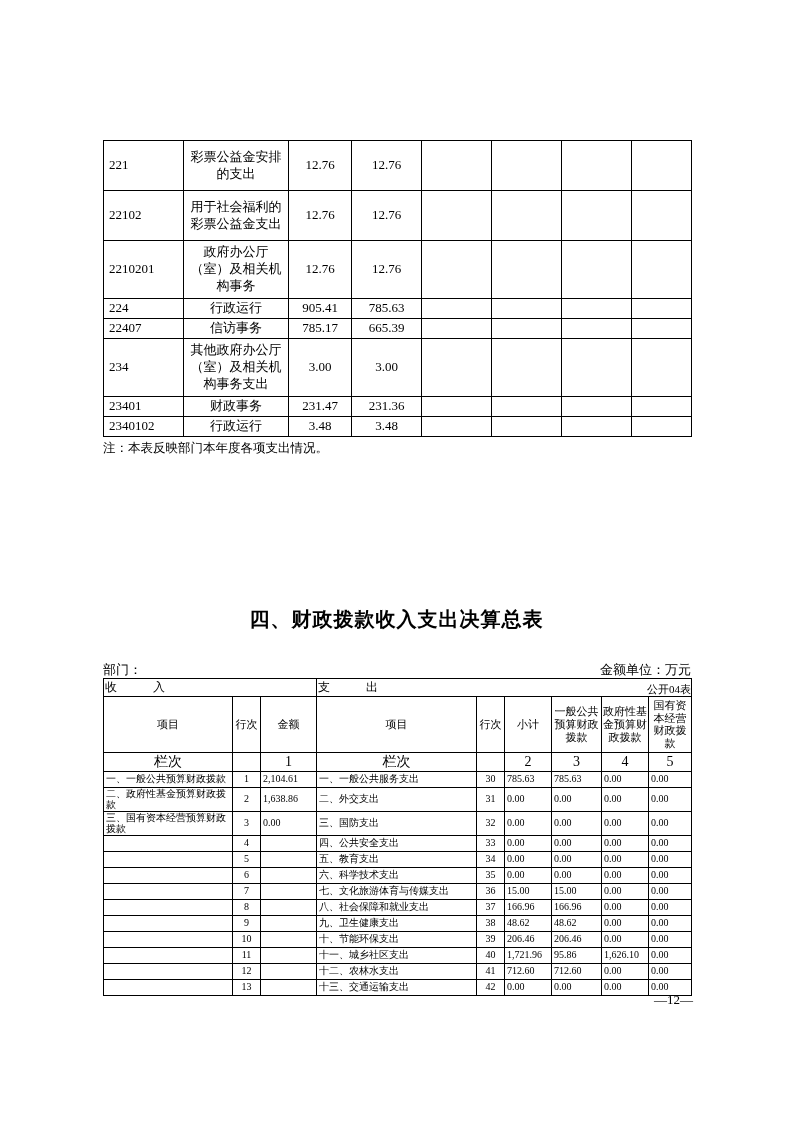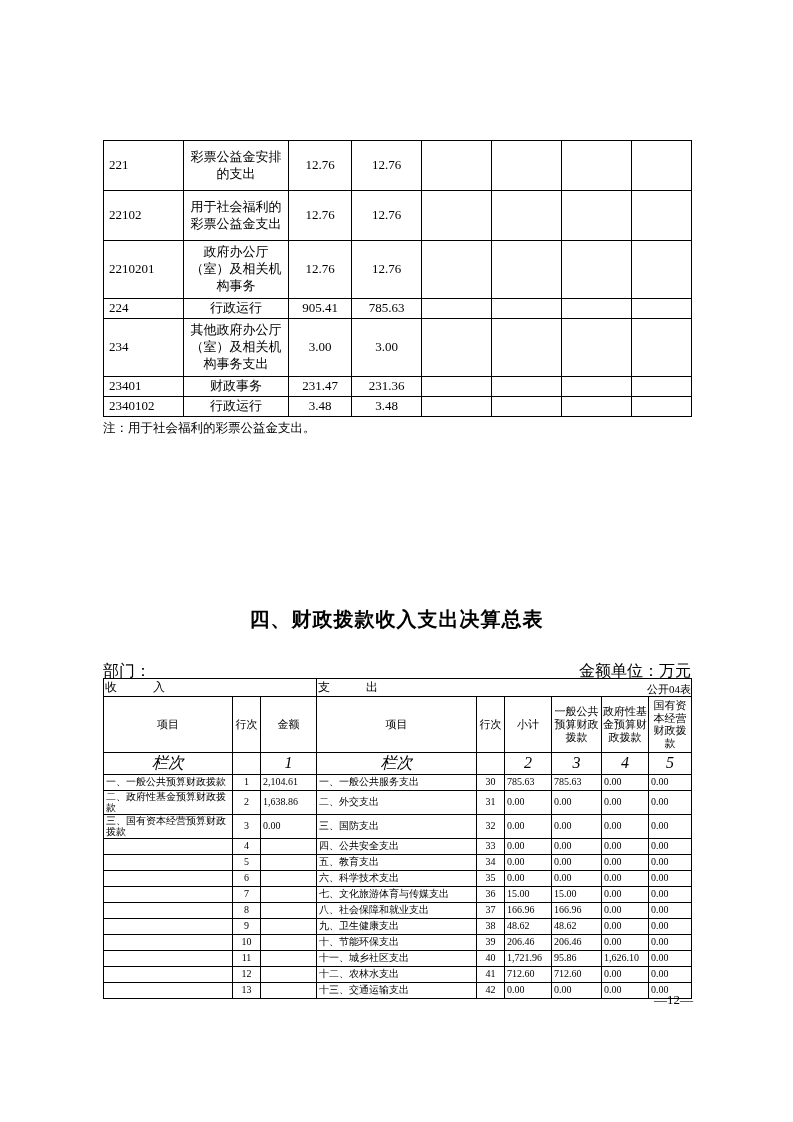--- a/index.html
+++ b/index.html
@@ -27,29 +27,29 @@
 
   
   .title {
     position: absolute; left: 0; top: 606px; width: 793px; margin: 0;
     text-align: center; font-size: 20px; font-weight: 700; letter-spacing: 1px;
     font-family: "Liberation Sans", "DejaVu Sans", sans-serif;
   }
   .formlabel { position: absolute; right: 102px; top: 682px; font-size: 11px; }
   .metaline {
     position: absolute; left: 103px; top: 661px; width: 588px;
-    display: flex; justify-content: space-between; font-size: 16px;
+    display: flex; justify-content: space-between; font-size: 13px;
   }
 
   
   .t2 { position: absolute; left: 103px; top: 678px; }
   .t2 td { padding: 0 1px; }
   .t2 tr.h1 td { font-size: 12px; height: 16px; }
   .t2 tr.h2 td { font-size: 11px; line-height: 1.15; text-align: center; padding: 2px 0; }
-  .t2 tr.lr td { font-size: 16px; height: 14px; text-align: center; font-style: italic; }
+  .t2 tr.lr td { font-size: 14px; height: 14px; text-align: center; }
   .t2 tr.dr td { font-size: 10px; height: 16px; line-height: 1.15; }
   .t2 td.li  { text-align: left; padding-left: 2px; }
   .t2 td.inc { font-size: 9.5px; }
   .t2 td.cn  { text-align: center; }
   .t2 td.num { text-align: left; padding-left: 2px; white-space: nowrap; }
 
   .pageno { position: absolute; right: 100px; top: 992px; font-size: 13px; }
 </style>
 </head>
 <body>
@@ -102,20 +102,30 @@
         <tr class="short">
           <td class="code">224</td>
           <td>行政运行</td>
           <td>905.41</td>
           <td>785.63</td>
           <td></td>
             <td></td>
             <td></td>
             <td></td>
         </tr>
+        <tr class="short">
+          <td class="code">22407</td>
+          <td>信访事务</td>
+          <td>785.17</td>
+          <td>665.39</td>
+          <td></td>
+            <td></td>
+            <td></td>
+            <td></td>
+        </tr>
         <tr class="taller">
           <td class="code">234</td>
           <td>其他政府办公厅（室）及相关机构事务支出</td>
           <td>3.00</td>
           <td>3.00</td>
           <td></td>
             <td></td>
             <td></td>
             <td></td>
         </tr>
@@ -134,21 +144,21 @@
           <td>行政运行</td>
           <td>3.48</td>
           <td>3.48</td>
           <td></td>
             <td></td>
             <td></td>
             <td></td>
         </tr>
       </tbody>
     </table>
-    <div class="note">注：用于社会福利的彩票公益金支出。</div>
+    <div class="note">注：本表反映部门本年度各项支出情况。</div>
   </div>
 
   <h2 class="title">四、财政拨款收入支出决算总表</h2>
   <div class="formlabel">公开04表</div>
   <div class="metaline">
     <span>部门：</span>
     <span>金额单位：万元</span>
   </div>
 
   <table class="t2">

